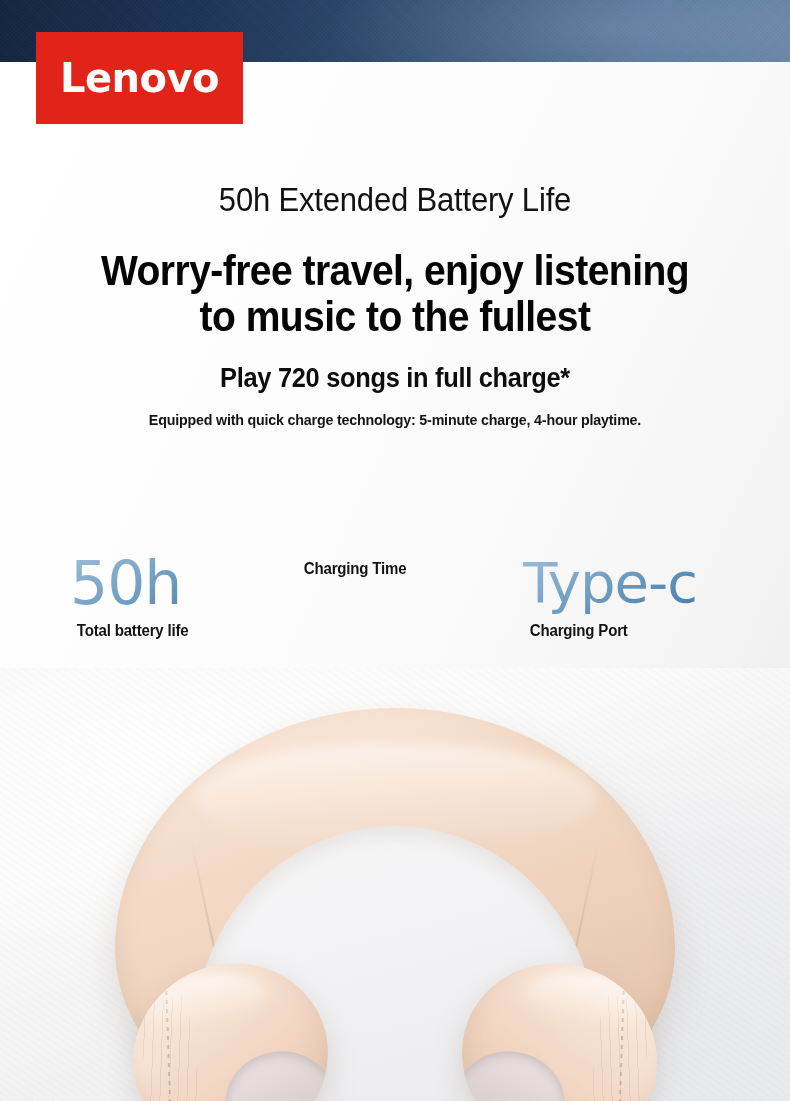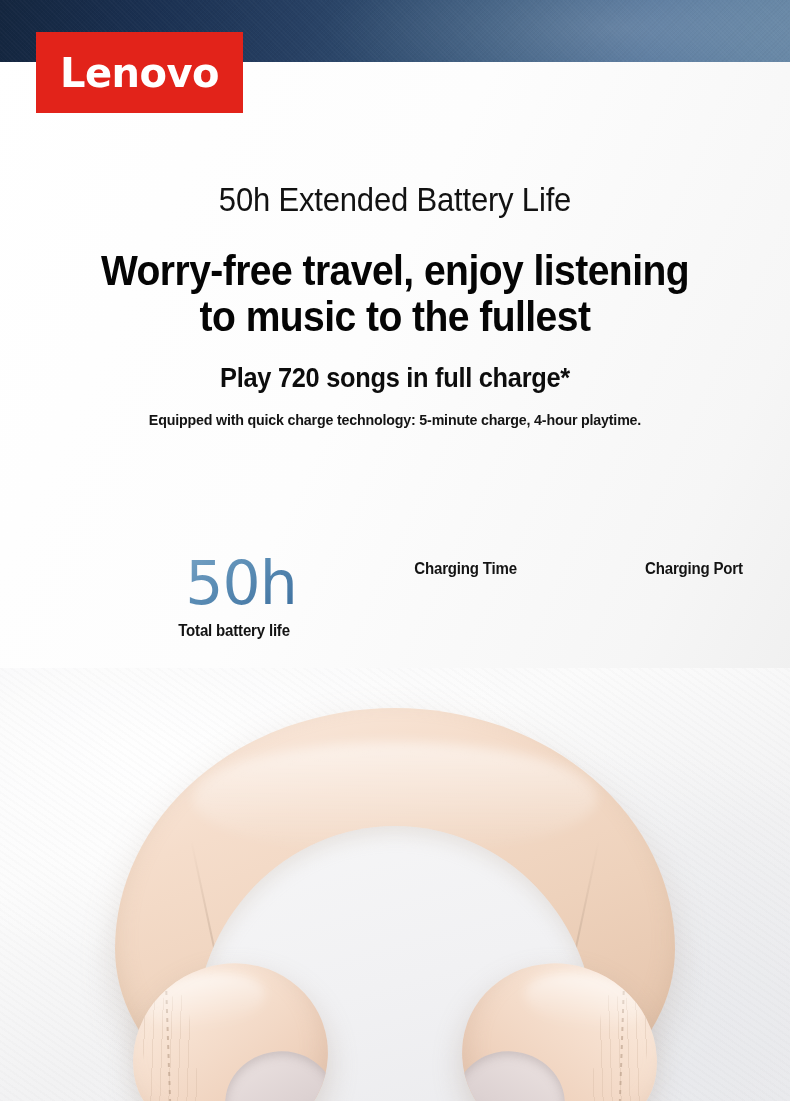--- a/index.html
+++ b/index.html
@@ -31,21 +31,21 @@
       repeating-linear-gradient(-45deg, rgba(0,0,0,.05) 0 1px, transparent 1px 3px);
   }
   .banner-sheen {
     position:absolute; inset:0;
     background:radial-gradient(ellipse 420px 110px at 78% 45%, rgba(255,255,255,.14), transparent 70%);
   }
 
   
   .logo-box {
     position:absolute; left:36px; top:32px;
-    width:207px; height:81px;
+    width:207px; height:92px;
     background:#e2231a;
     display:flex; align-items:center; justify-content:center;
     z-index:5;
   }
   .logo-text {
     color:#fff;
     font-size:40px;
     font-weight:700;
     letter-spacing:-0.5px;
     line-height:1;
@@ -79,21 +79,21 @@
     letter-spacing:-0.2px;
     transform:scaleX(.95); transform-origin:center;
   }
 
   
   .stats {
     position:absolute; top:552px; left:70px;
     width:680px; height:115px;
     display:flex; z-index:4;
   }
-  .stat { flex:1; text-align:right; position:relative; }
+  .stat { flex:1; text-align:left; position:relative; }
   .stat-value {
     font-size:58px; font-weight:400; line-height:62px;
     letter-spacing:-1px;
     background:linear-gradient(150deg,#9dbdd8 0%,#7ea8c9 28%,#5a8cb4 62%,#3d6f9e 100%);
     -webkit-background-clip:text; background-clip:text;
     -webkit-text-fill-color:transparent; color:#5a8cb4;
     font-family:"DejaVu Sans", sans-serif;
   }
   .stat-label {
     margin-top:8px;
@@ -231,20 +231,21 @@
 
   <div class="stats">
     <div class="stat stat-1">
       <div class="stat-value">50h</div>
       <div class="stat-label">Total battery life</div>
     </div>
     <div class="stat stat-2">
       <div class="stat-label">Charging Time</div>
     </div>
     <div class="stat stat-3">
+      <div class="stat-value">Type-c</div>
       <div class="stat-label">Charging Port</div>
     </div>
   </div>
 
   <div class="product">
     <div class="fabric"></div>
     <div class="soft-shadow"></div>
 
     <div class="ticks" id="tick-arc"></div>
 

